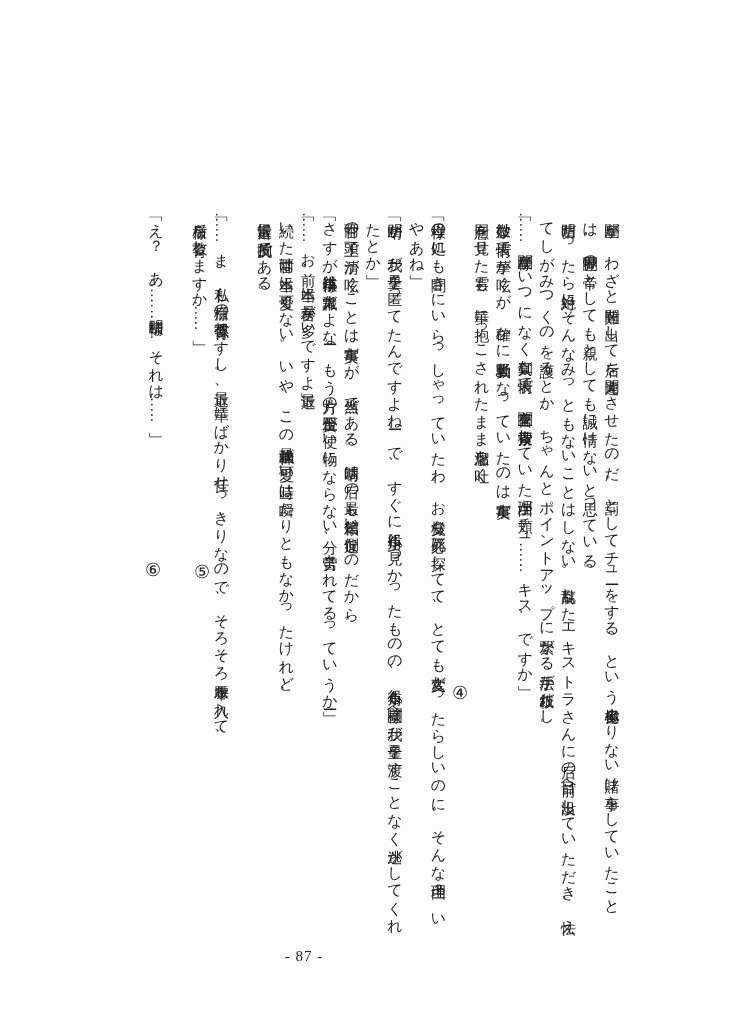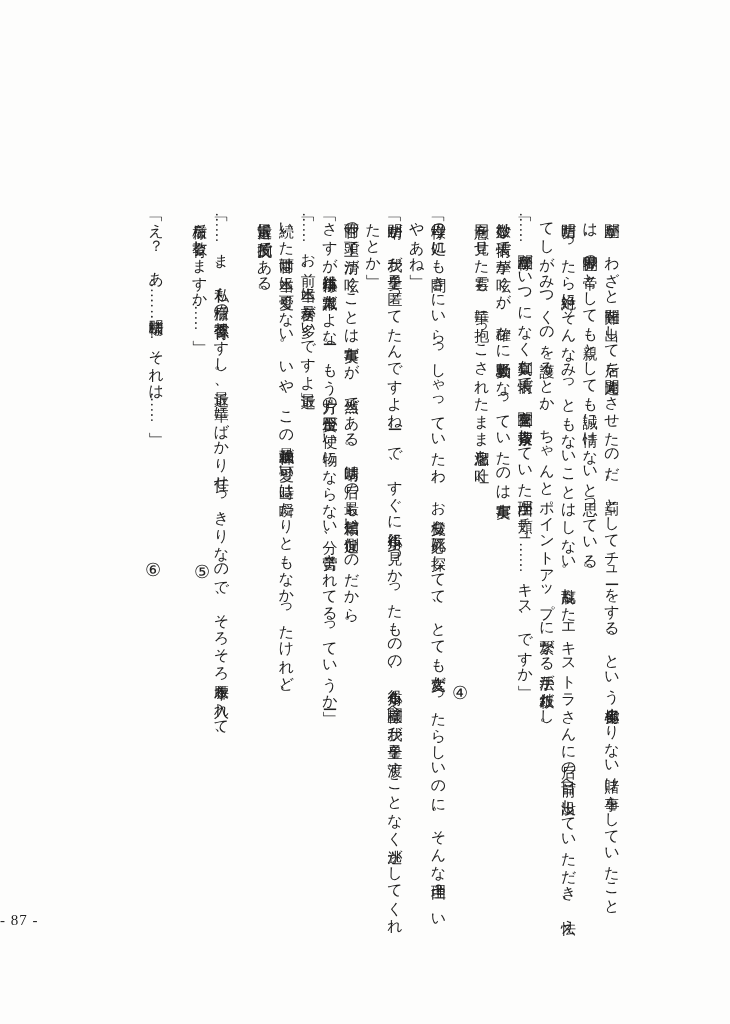--- a/index.html
+++ b/index.html
@@ -38,23 +38,24 @@
     margin-block-end: 21.7px;
   }
   .marker {
     position: absolute;
     font-size: 18px;
     line-height: 1;
     color: #1f1f1f;
   }
   .page-number {
     position: absolute;
-    top: 912px;
+    top: 948px;
     left: 0;
     width: 608px;
+    text-align: center;
     font-size: 15px;
     letter-spacing: 1px;
     color: #1f1f1f;
   }
 </style>
 </head>
 <body>
 
 <div class="page">
 

